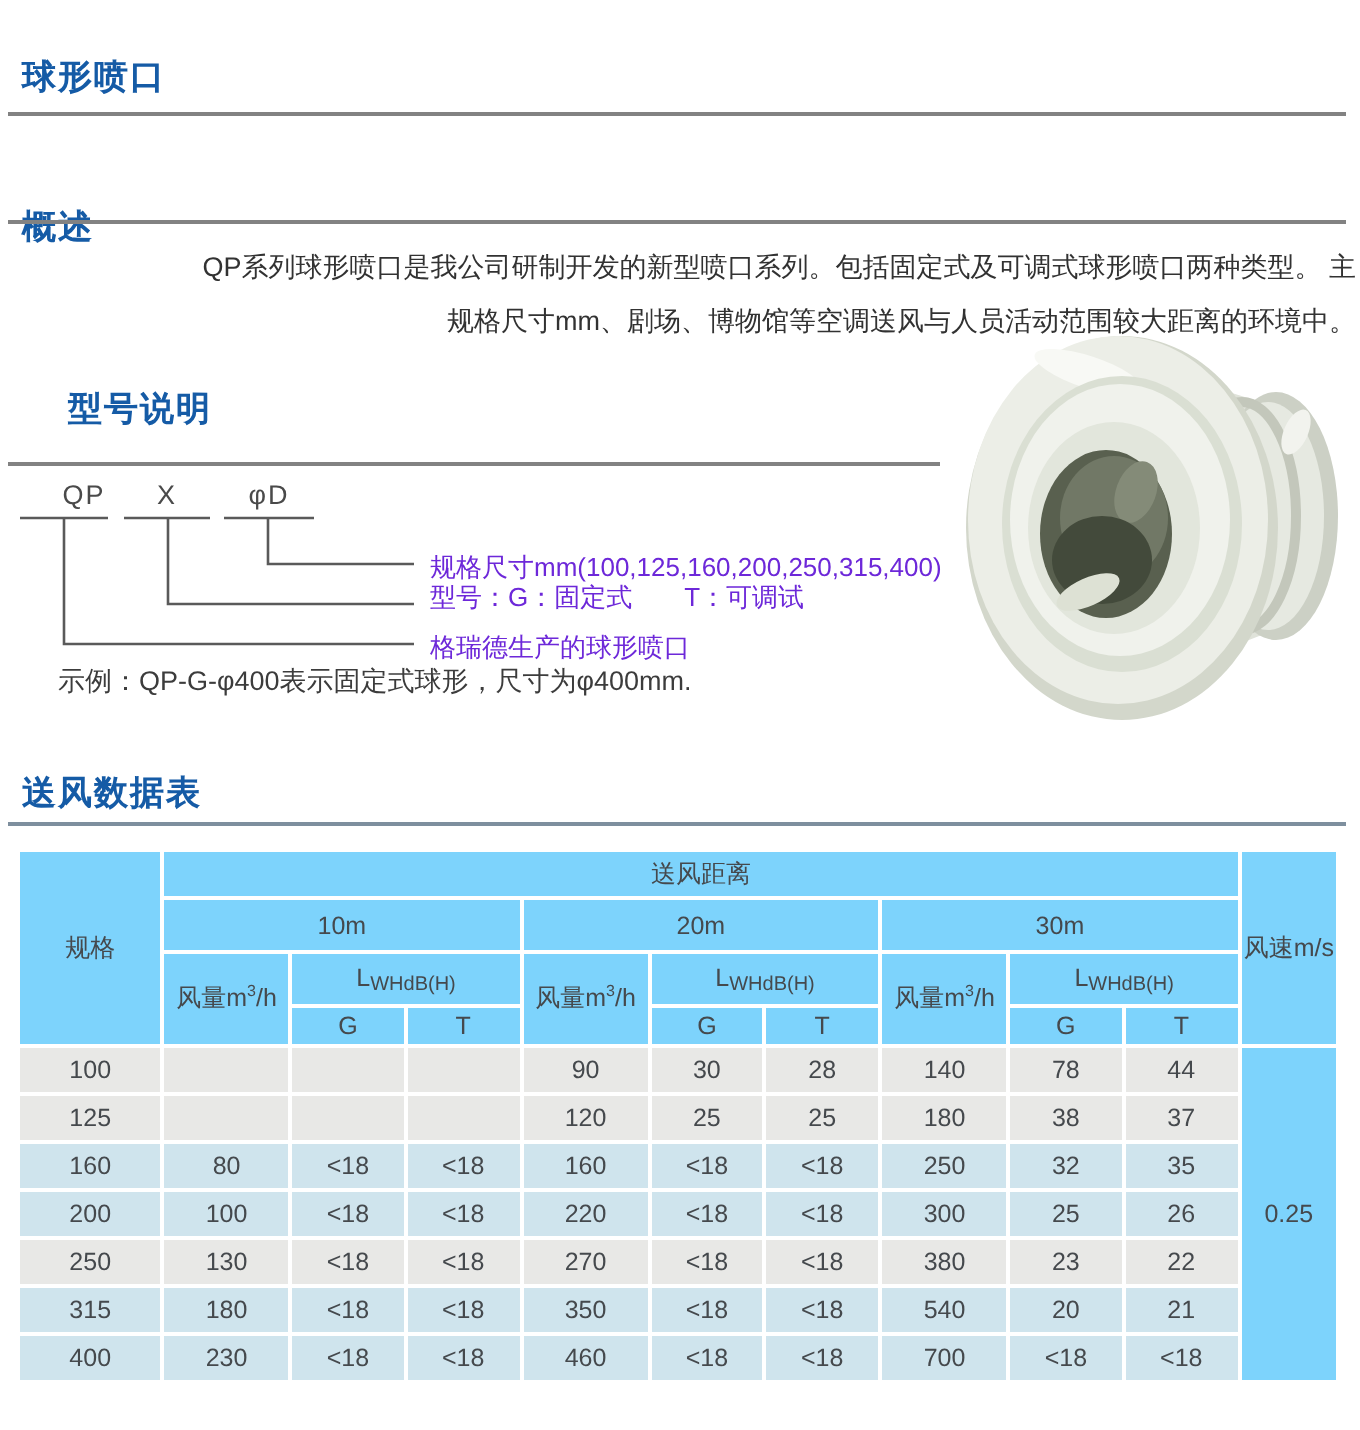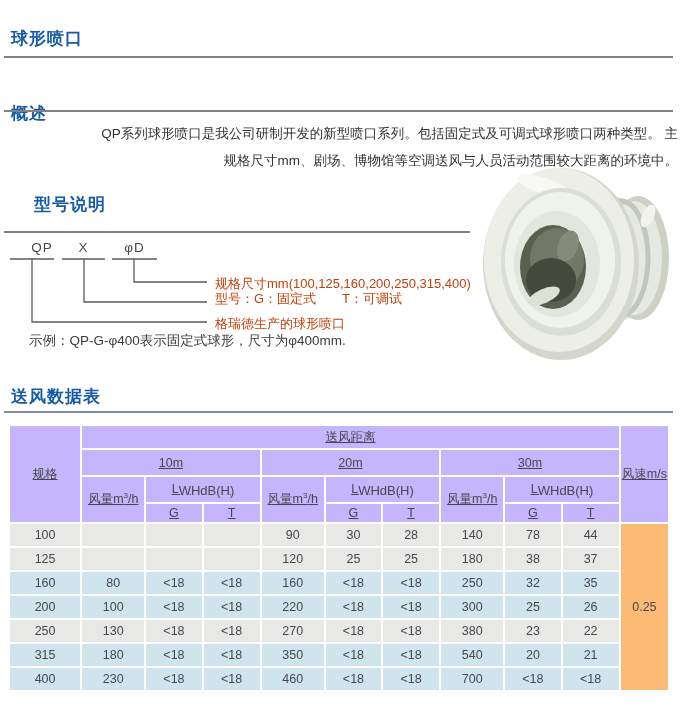--- a/index.html
+++ b/index.html
@@ -12,40 +12,40 @@
   .rule{position:absolute;left:4px;right:7px;height:0;border-top:2px solid #7e8f9e;}
   .rule.neutral{border-top-color:#828282;}
   .para{color:#323232;font-size:13.5px;line-height:27px;}
   .para .ln{display:block;white-space:nowrap;}
   .para .indent{padding-left:27px;}
 
   
   .diagram{position:absolute;left:10px;top:240px;width:470px;height:120px;color:#454545;}
   .diagram svg{position:absolute;left:0;top:0;}
   .codepart{position:absolute;top:0;font-size:13.5px;color:#4a4a4a;text-align:center;letter-spacing:1px;}
-  .dlabel{position:absolute;left:205px;font-size:13px;color:#c2410c;white-space:nowrap;}
+  .dlabel{position:absolute;left:205px;font-size:13px;color:#6d28d9;white-space:nowrap;}
   .dexample{position:absolute;left:19px;top:92px;font-size:13.5px;color:#3c3c3c;white-space:nowrap;}
 
   
   .photo{position:absolute;left:478px;top:158px;}
 
   
   .tablewrap{position:absolute;left:8px;top:424px;}
   table.data{border-collapse:separate;border-spacing:2px;table-layout:fixed;width:662px;}
   table.data td{
     text-align:center;vertical-align:middle;font-size:12.5px;color:#45494d;
     padding:0;overflow:hidden;
   }
-  td.hd{background:#c4b5fd;text-decoration:underline;}
+  td.hd{background:#7dd3fc;}
   tr.hr1{height:22px;} tr.hr2{height:25px;} tr.hr3{height:25px;} tr.hr4{height:18px;}
   tr.body{height:22px;}
   tr.gray td.c{background:#e8e8e6;}
   tr.blue td.c{background:#cfe4ed;}
-  td.speedcell{background:#fdba74;color:#45494d;}
-  sub.small{font-size:13px;vertical-align:-2px;letter-spacing:0;}
+  td.speedcell{background:#7dd3fc;color:#45494d;}
+  sub.small{font-size:10px;vertical-align:-2px;letter-spacing:0;}
   sup.small{font-size:8px;}
 </style>
 </head>
 <body>
 
 <div class="page">
 
   <div class="abs h1" style="left:11px;top:27px;">球形喷口</div>
   <div class="rule neutral" style="top:56px;"></div>
 

